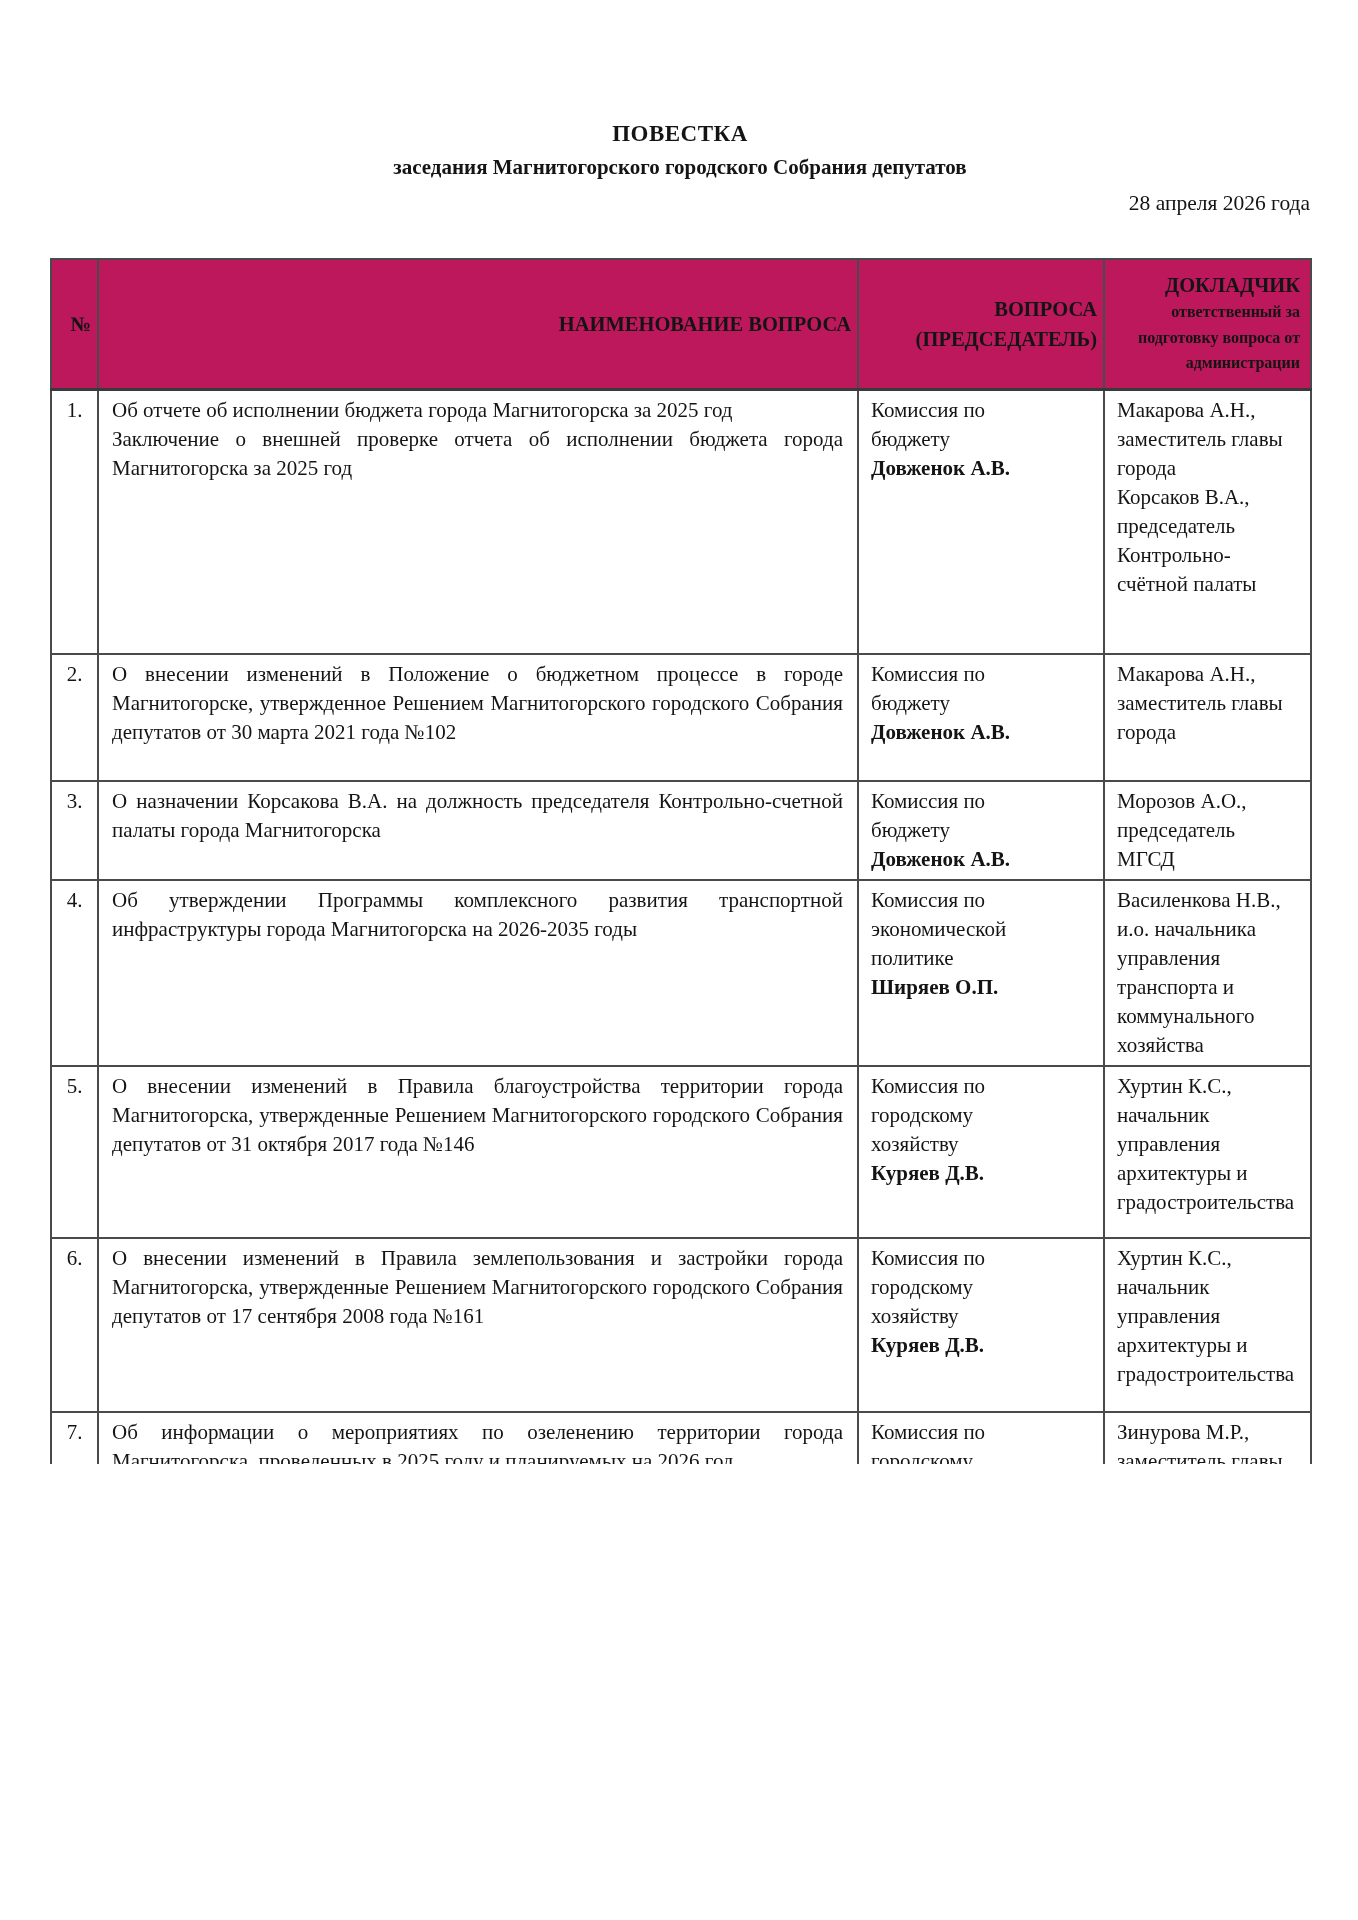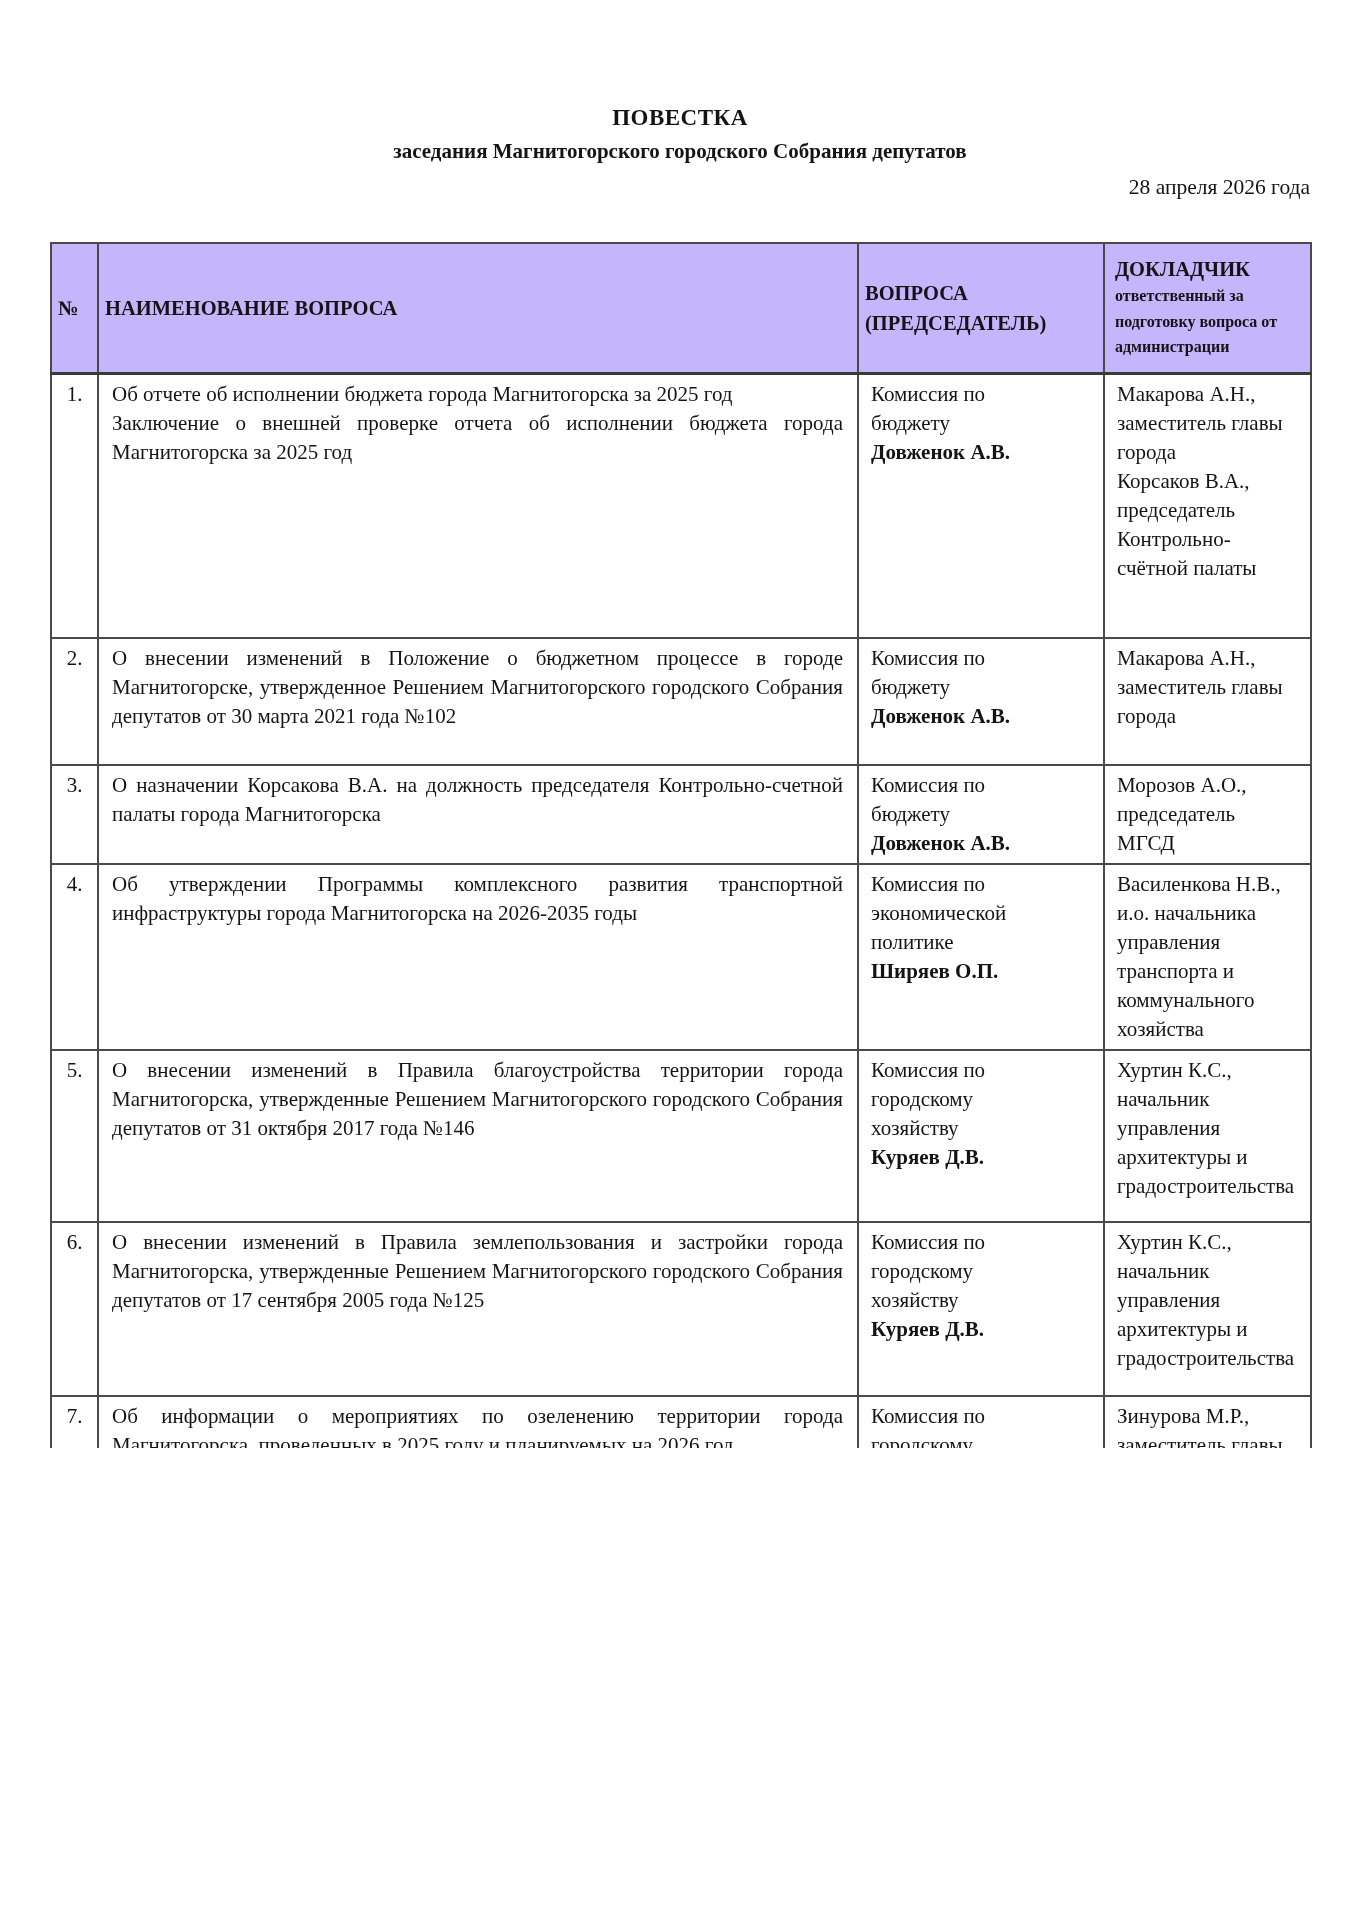--- a/index.html
+++ b/index.html
@@ -2,21 +2,21 @@
 <html lang="ru"><head>
 <meta charset="utf-8">
 <style>
   html,body{margin:0;padding:0;background:#ffffff;}
   body{
     width:1358px;height:1920px;
     font-family:"Liberation Serif","DejaVu Serif",serif;
     color:#141414;
     -webkit-font-smoothing:antialiased;
   }
-  .page{position:relative;width:1358px;height:1448px;overflow:hidden;}
+  .page{position:relative;width:1358px;height:1448px;overflow:hidden;margin-top:16px;}
   .content{width:1260px;margin-left:50px;}
 
   
   .title-block{padding-top:102px;text-align:center;font-weight:bold;}
   .doc-title{font-size:23px;line-height:31px;letter-spacing:.5px;}
   .doc-subtitle{font-size:21px;line-height:36px;}
   .doc-date{font-size:21.5px;line-height:36px;font-weight:normal;text-align:right;}
 
   
   table.agenda{
@@ -29,22 +29,22 @@
   .agenda col.w-q{width:760px;}
   .agenda col.w-com{width:246px;}
   .agenda col.w-sp{width:207px;}
 
   .agenda th,.agenda td{
     border:2px solid #4a4a4a;
     vertical-align:top;
     box-sizing:border-box;
   }
   .agenda thead th{
-    background:#c4b5fd;
-    text-align:left;
+    background:#be185d;
+    text-align:right;
     vertical-align:middle;
     font-weight:bold;
     font-size:20.5px;
     line-height:30px;
     height:130px;
     padding:4px 6px;
     border-bottom:3px solid #3a3a3a;
   }
   .agenda thead th.c-sp{padding:4px 10px;line-height:26px;}
   .sp-h1{font-size:20.5px;line-height:27px;}
@@ -174,21 +174,21 @@
             <p class="chair">Куряев Д.В.</p>
           </td>
           <td class="c-sp">
             <p>Хуртин К.С., начальник управления архитектуры и градостроительства</p>
           </td>
         </tr>
 
         <tr class="r6">
           <td class="c-num">6.</td>
           <td class="c-q">
-            <p>О внесении изменений в Правила землепользования и застройки города Магнитогорска, утвержденные Решением Магнитогорского городского Собрания депутатов от 17 сентября 2005 года №125</p>
+            <p>О внесении изменений в Правила землепользования и застройки города Магнитогорска, утвержденные Решением Магнитогорского городского Собрания депутатов от 17 сентября 2008 года №161</p>
           </td>
           <td class="c-com">
             <p>Комиссия по городскому хозяйству</p>
             <p class="chair">Куряев Д.В.</p>
           </td>
           <td class="c-sp">
             <p>Хуртин К.С., начальник управления архитектуры и градостроительства</p>
           </td>
         </tr>
 

